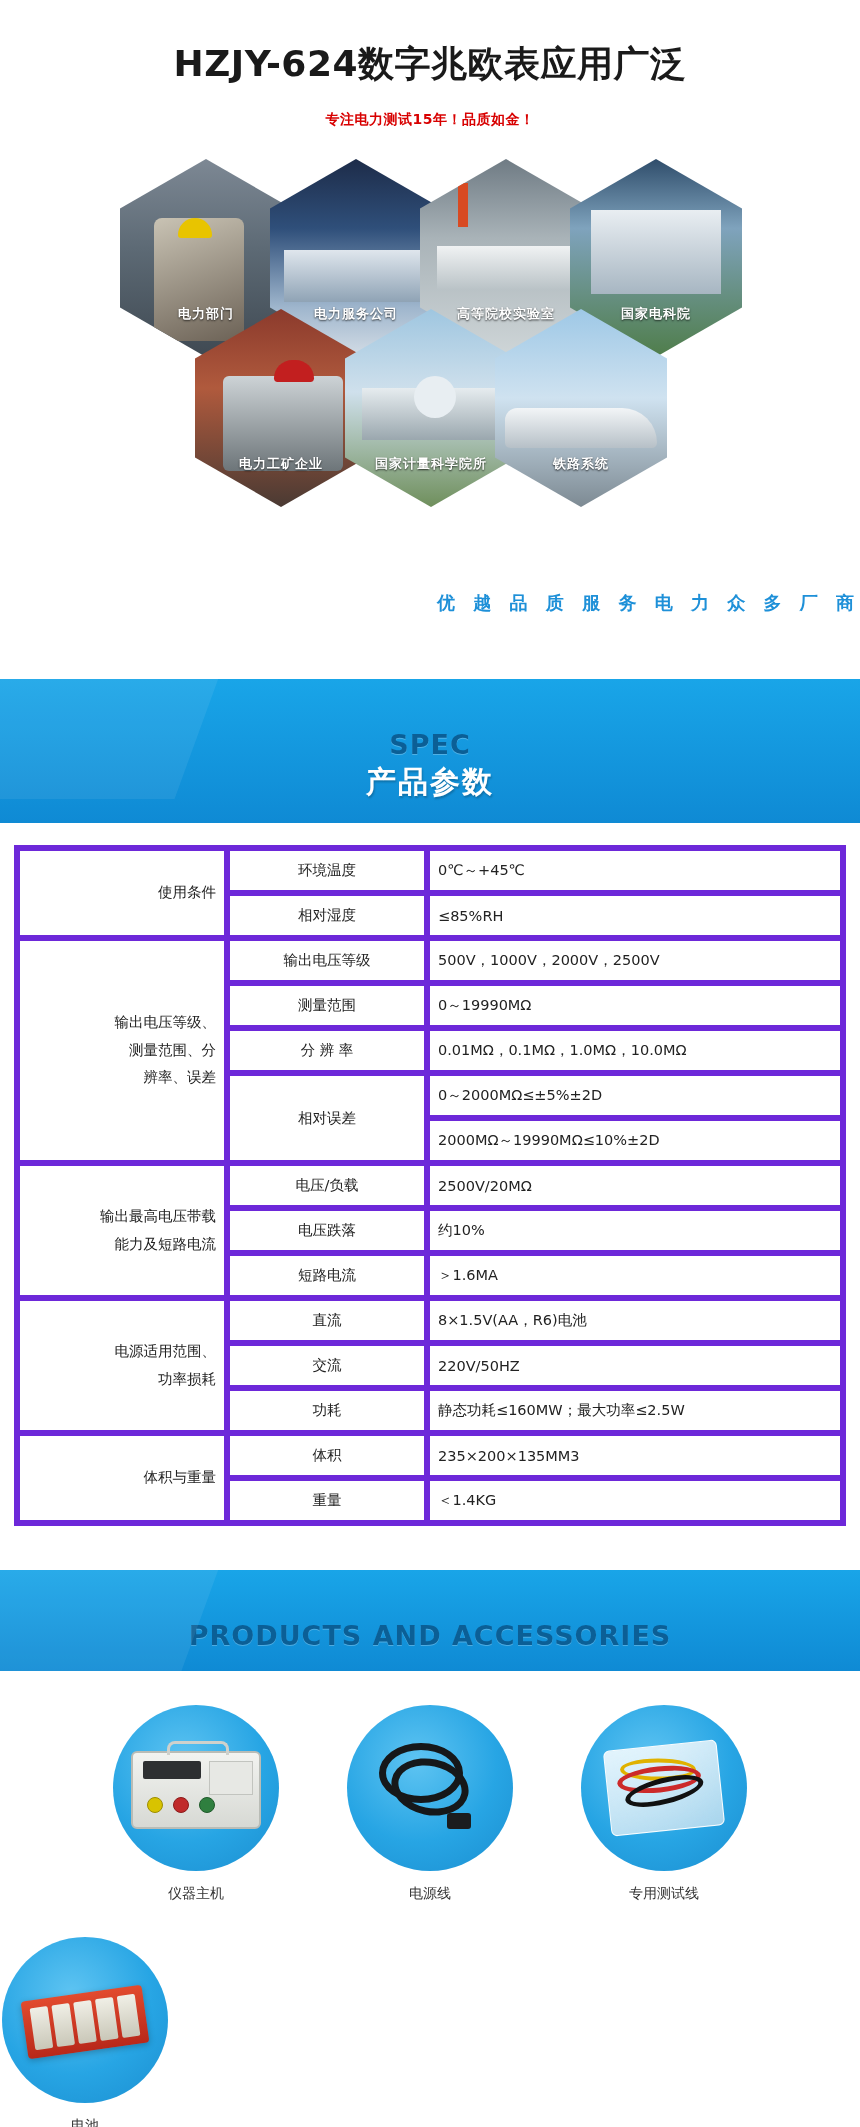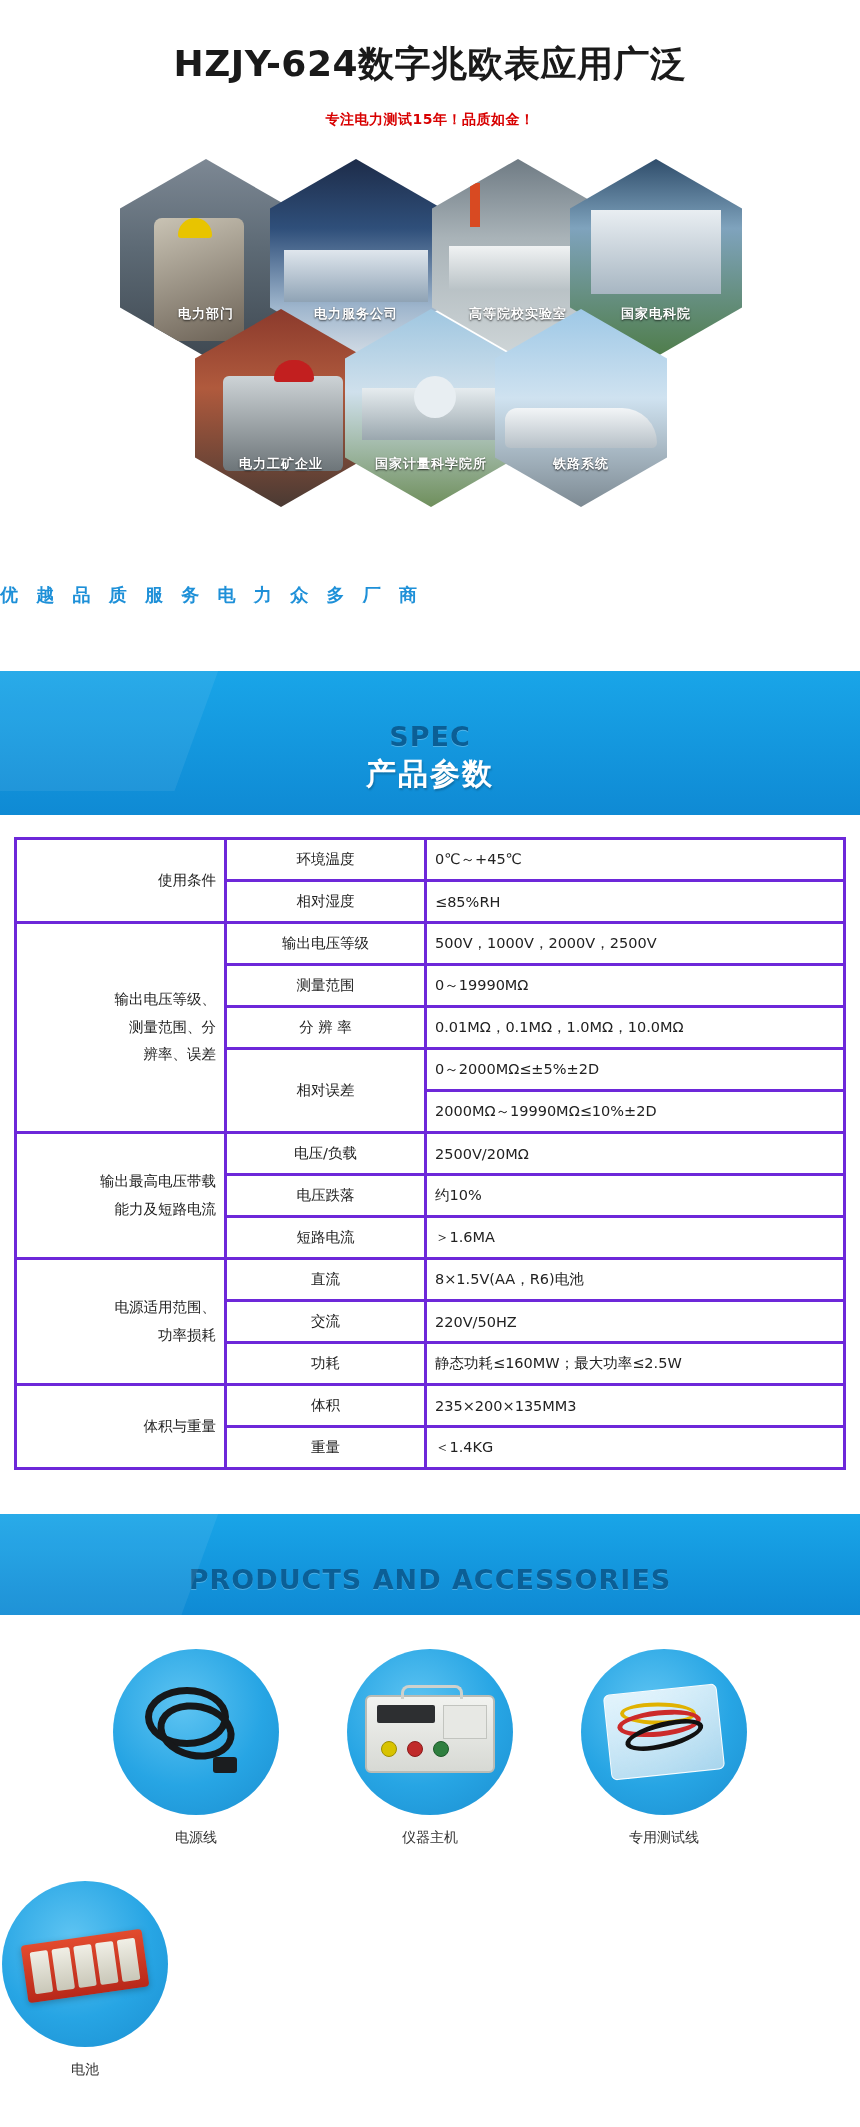--- a/index.html
+++ b/index.html
@@ -43,21 +43,21 @@
     text-align: center;
     color: #ffffff;
     font-size: 13px;
     font-weight: bold;
     text-shadow: 0 1px 2px rgba(0,0,0,.75);
     letter-spacing: 1px;
   }
   
   .h1 { left: 0px;   top: 0px; }
   .h2 { left: 150px; top: 0px; }
-  .h3 { left: 300px; top: 0px; margin-left: 12px; }
+  .h3 { left: 300px; top: 0px; }
   .h4 { left: 450px; top: 0px; }
   .h5 { left: 75px;  top: 150px; }
   .h6 { left: 225px; top: 150px; }
   .h7 { left: 375px; top: 150px; }
 
   
   .ph-a { background:
       linear-gradient(180deg, #7d8894 0%, #5d6a75 45%, #3f4952 100%);
   }
   .ph-a::after { content:""; position:absolute; left:20%; top:30%; width:52%; height:62%;
@@ -84,22 +84,22 @@
   .ph-f { background: linear-gradient(180deg,#9fc6e0 0%, #cfe0ec 42%, #6f8f5c 100%); }
   .ph-f::after { content:""; position:absolute; left:10%; top:40%; width:80%; height:26%;
       background: linear-gradient(180deg,#e6ecef,#9aa7ae);}
   .ph-f .dish { position:absolute; left:40%; top:34%; width:42px; height:42px;
       background:#e8eef2; border-radius:50%; z-index:3;}
   .ph-g { background: linear-gradient(180deg,#9ec8e6 0%, #cfe2f0 45%, #7d8a93 100%); }
   .ph-g::after { content:""; position:absolute; left:6%; top:50%; width:88%; height:20%;
       background: linear-gradient(180deg,#f2f5f7,#b6c0c7); border-radius:14px 40px 6px 6px;}
 
   .slogan {
-    margin: 24px auto 0;
-    text-align: left;
+    margin: 32px auto 0;
+    text-align: right;
     color: #1e90d8;
     font-size: 18px;
     font-weight: bold;
     letter-spacing: 6px;
   }
 
   
   .banner {
     margin-top: 34px;
     background: linear-gradient(180deg,#19a5e8 0%, #0f8ad4 100%);
@@ -131,21 +131,21 @@
   }
 
   
   .spec-wrap { padding: 22px 14px 10px; }
   table.spec {
     width: 100%;
     border-collapse: collapse;
     font-size: 14.5px;
   }
   table.spec td {
-    border: 3px solid #6d28d9;
+    border: 6px solid #6d28d9;
     padding: 10px 8px;
     height: 38px;
     color: #222;
   }
   td.c1 { width: 210px; text-align: right; line-height: 1.9; }
   td.c2 { width: 200px; text-align: center; }
   td.c3 { padding-left: 16px; text-align: left; }
 
   
   .prod-area { padding: 34px 0 46px; }
@@ -350,40 +350,40 @@
   </section>
 
   <section class="banner">
     <div class="en">PRODUCTS AND ACCESSORIES</div>
   </section>
 
   <section class="prod-area">
     <div class="prod-row">
       <div class="prod-item">
         <div class="circle">
-          <div class="cable">
-              <span class="loop l1"></span>
-              <span class="loop l2"></span>
-              <span class="plug"></span>
-            </div>
-        </div>
-        <div class="label">电源线</div>
-      </div>
-      <div class="prod-item">
-        <div class="circle">
           <div class="dev">
               <span class="hnd"></span>
               <span class="scr"></span>
               <span class="pnl"></span>
               <span class="kn"></span>
               <span class="kn2"></span>
               <span class="kn3"></span>
             </div>
         </div>
         <div class="label">仪器主机</div>
+      </div>
+      <div class="prod-item">
+        <div class="circle">
+          <div class="cable">
+              <span class="loop l1"></span>
+              <span class="loop l2"></span>
+              <span class="plug"></span>
+            </div>
+        </div>
+        <div class="label">电源线</div>
       </div>
       <div class="prod-item">
         <div class="circle">
           <div class="bag">
               <span class="wr3"></span>
               <span class="wr1"></span>
               <span class="wr2"></span>
             </div>
         </div>
         <div class="label">专用测试线</div>

